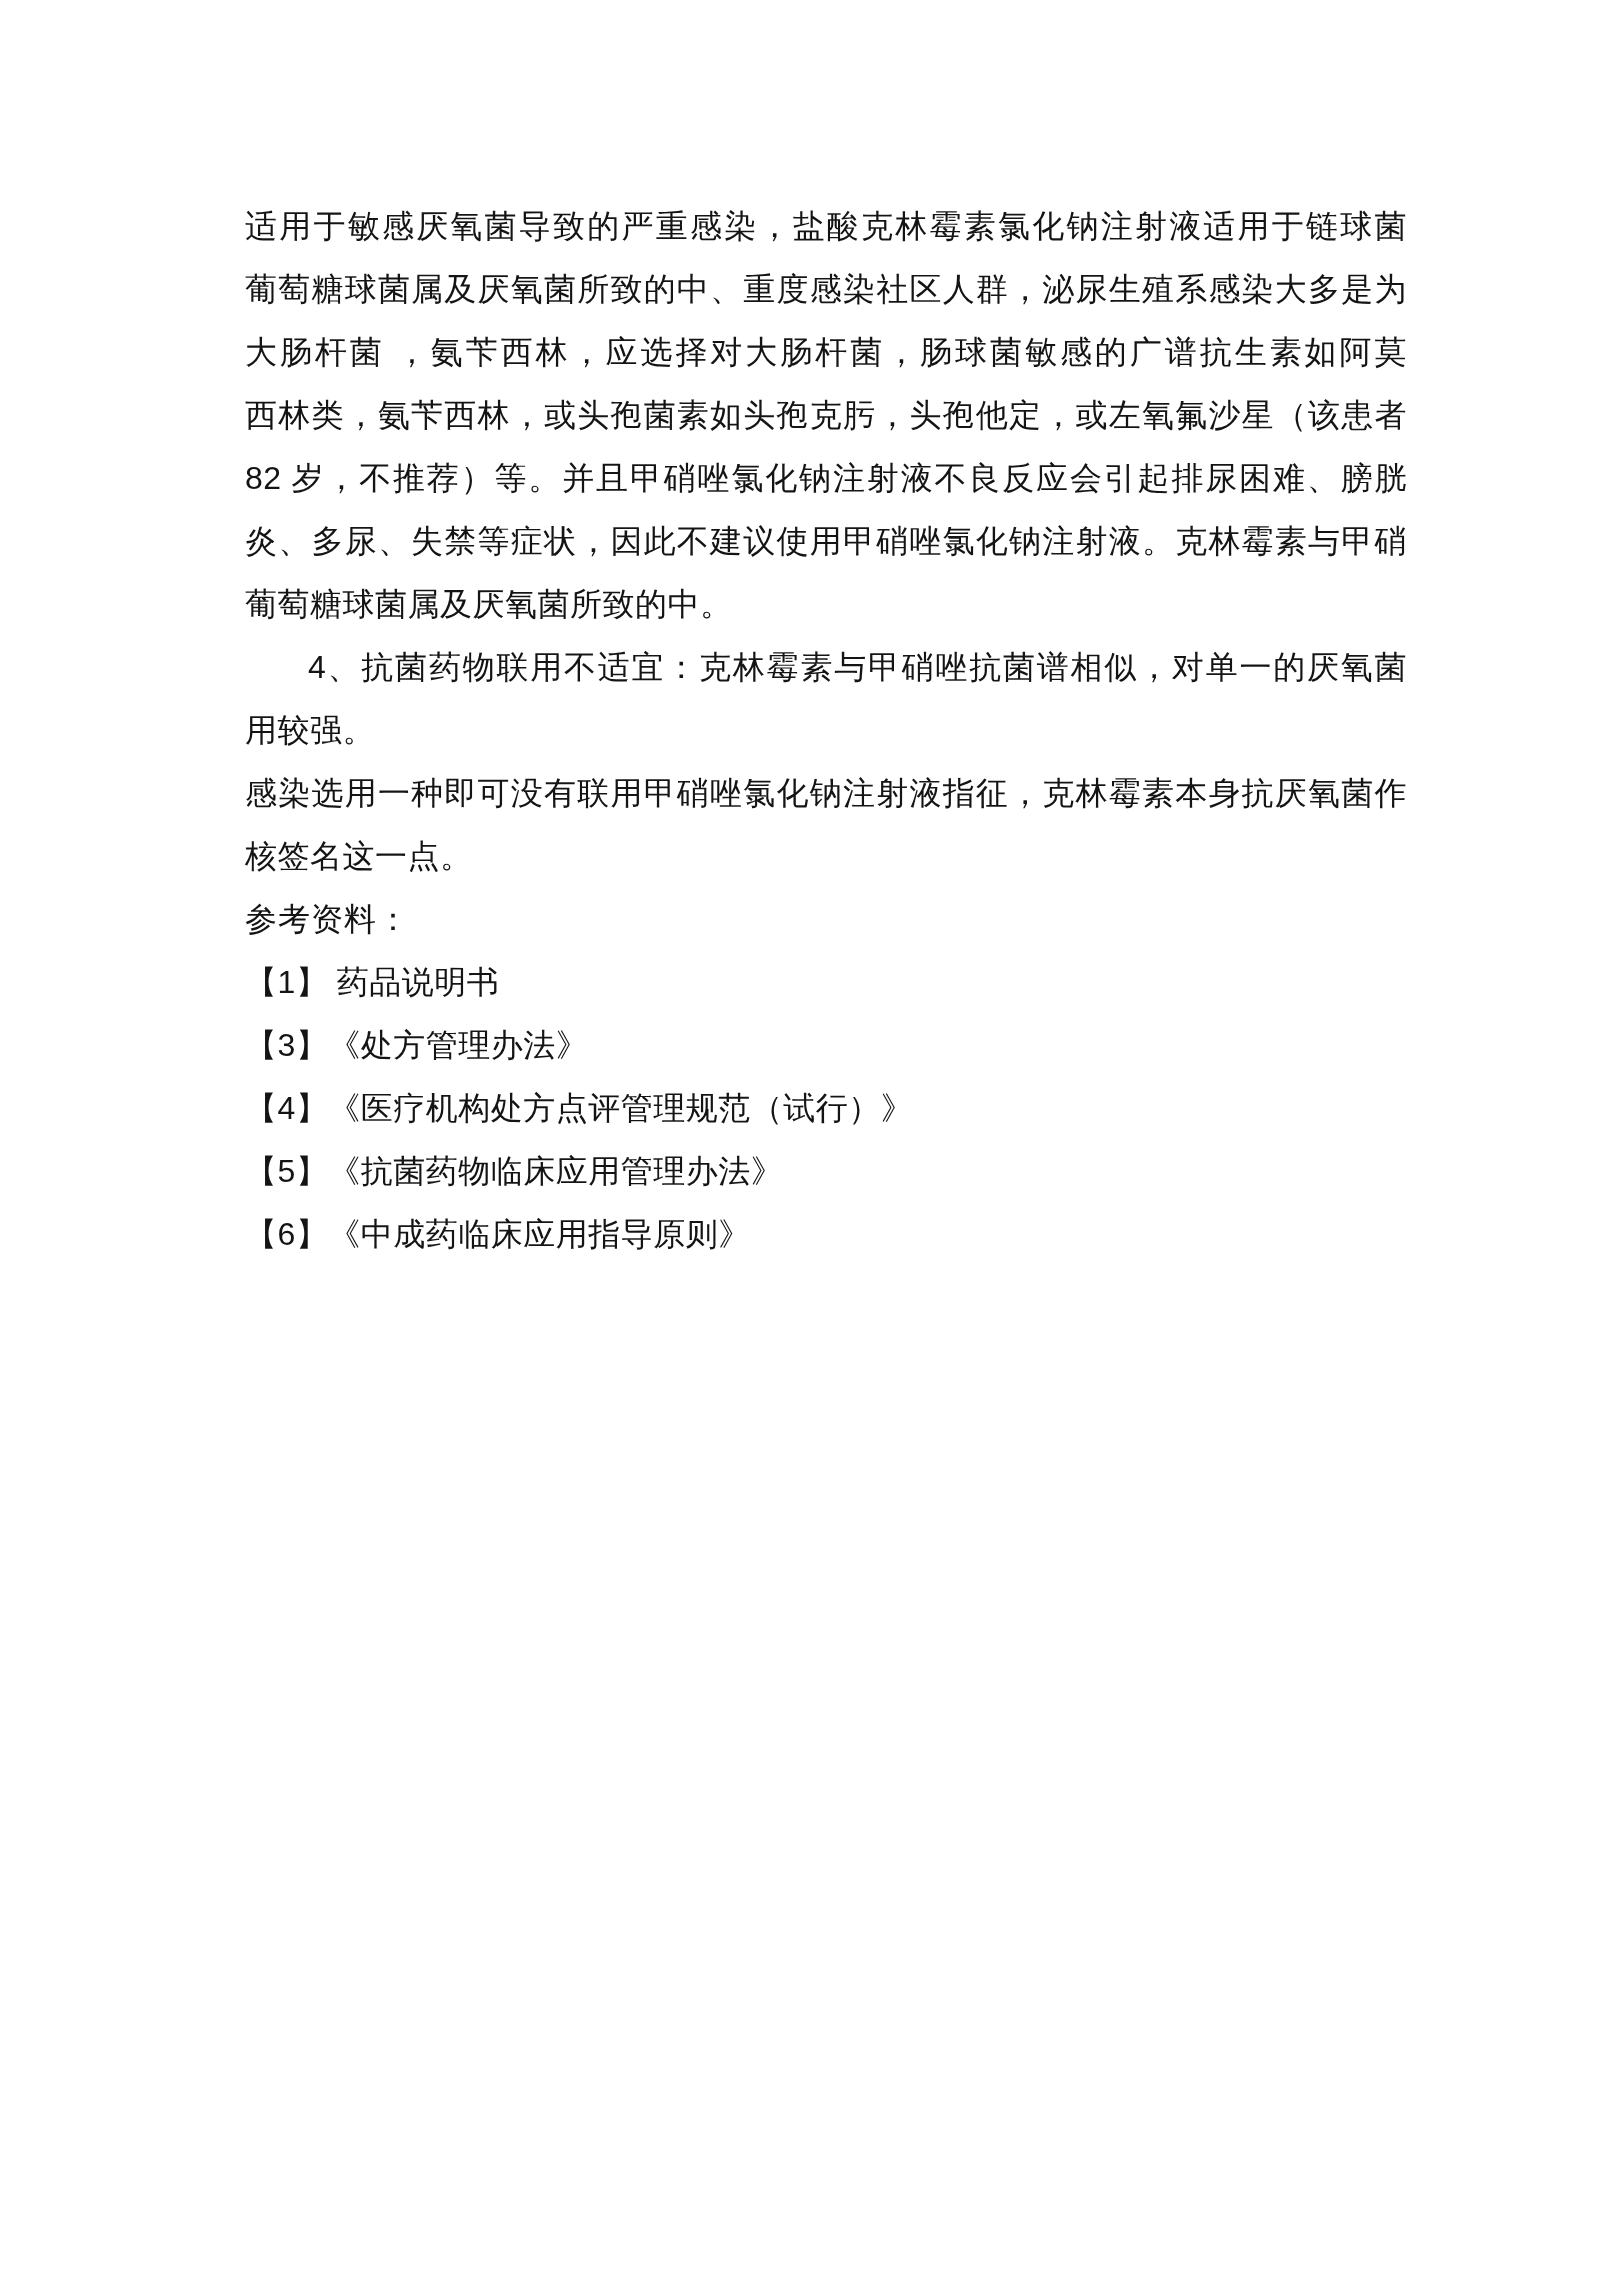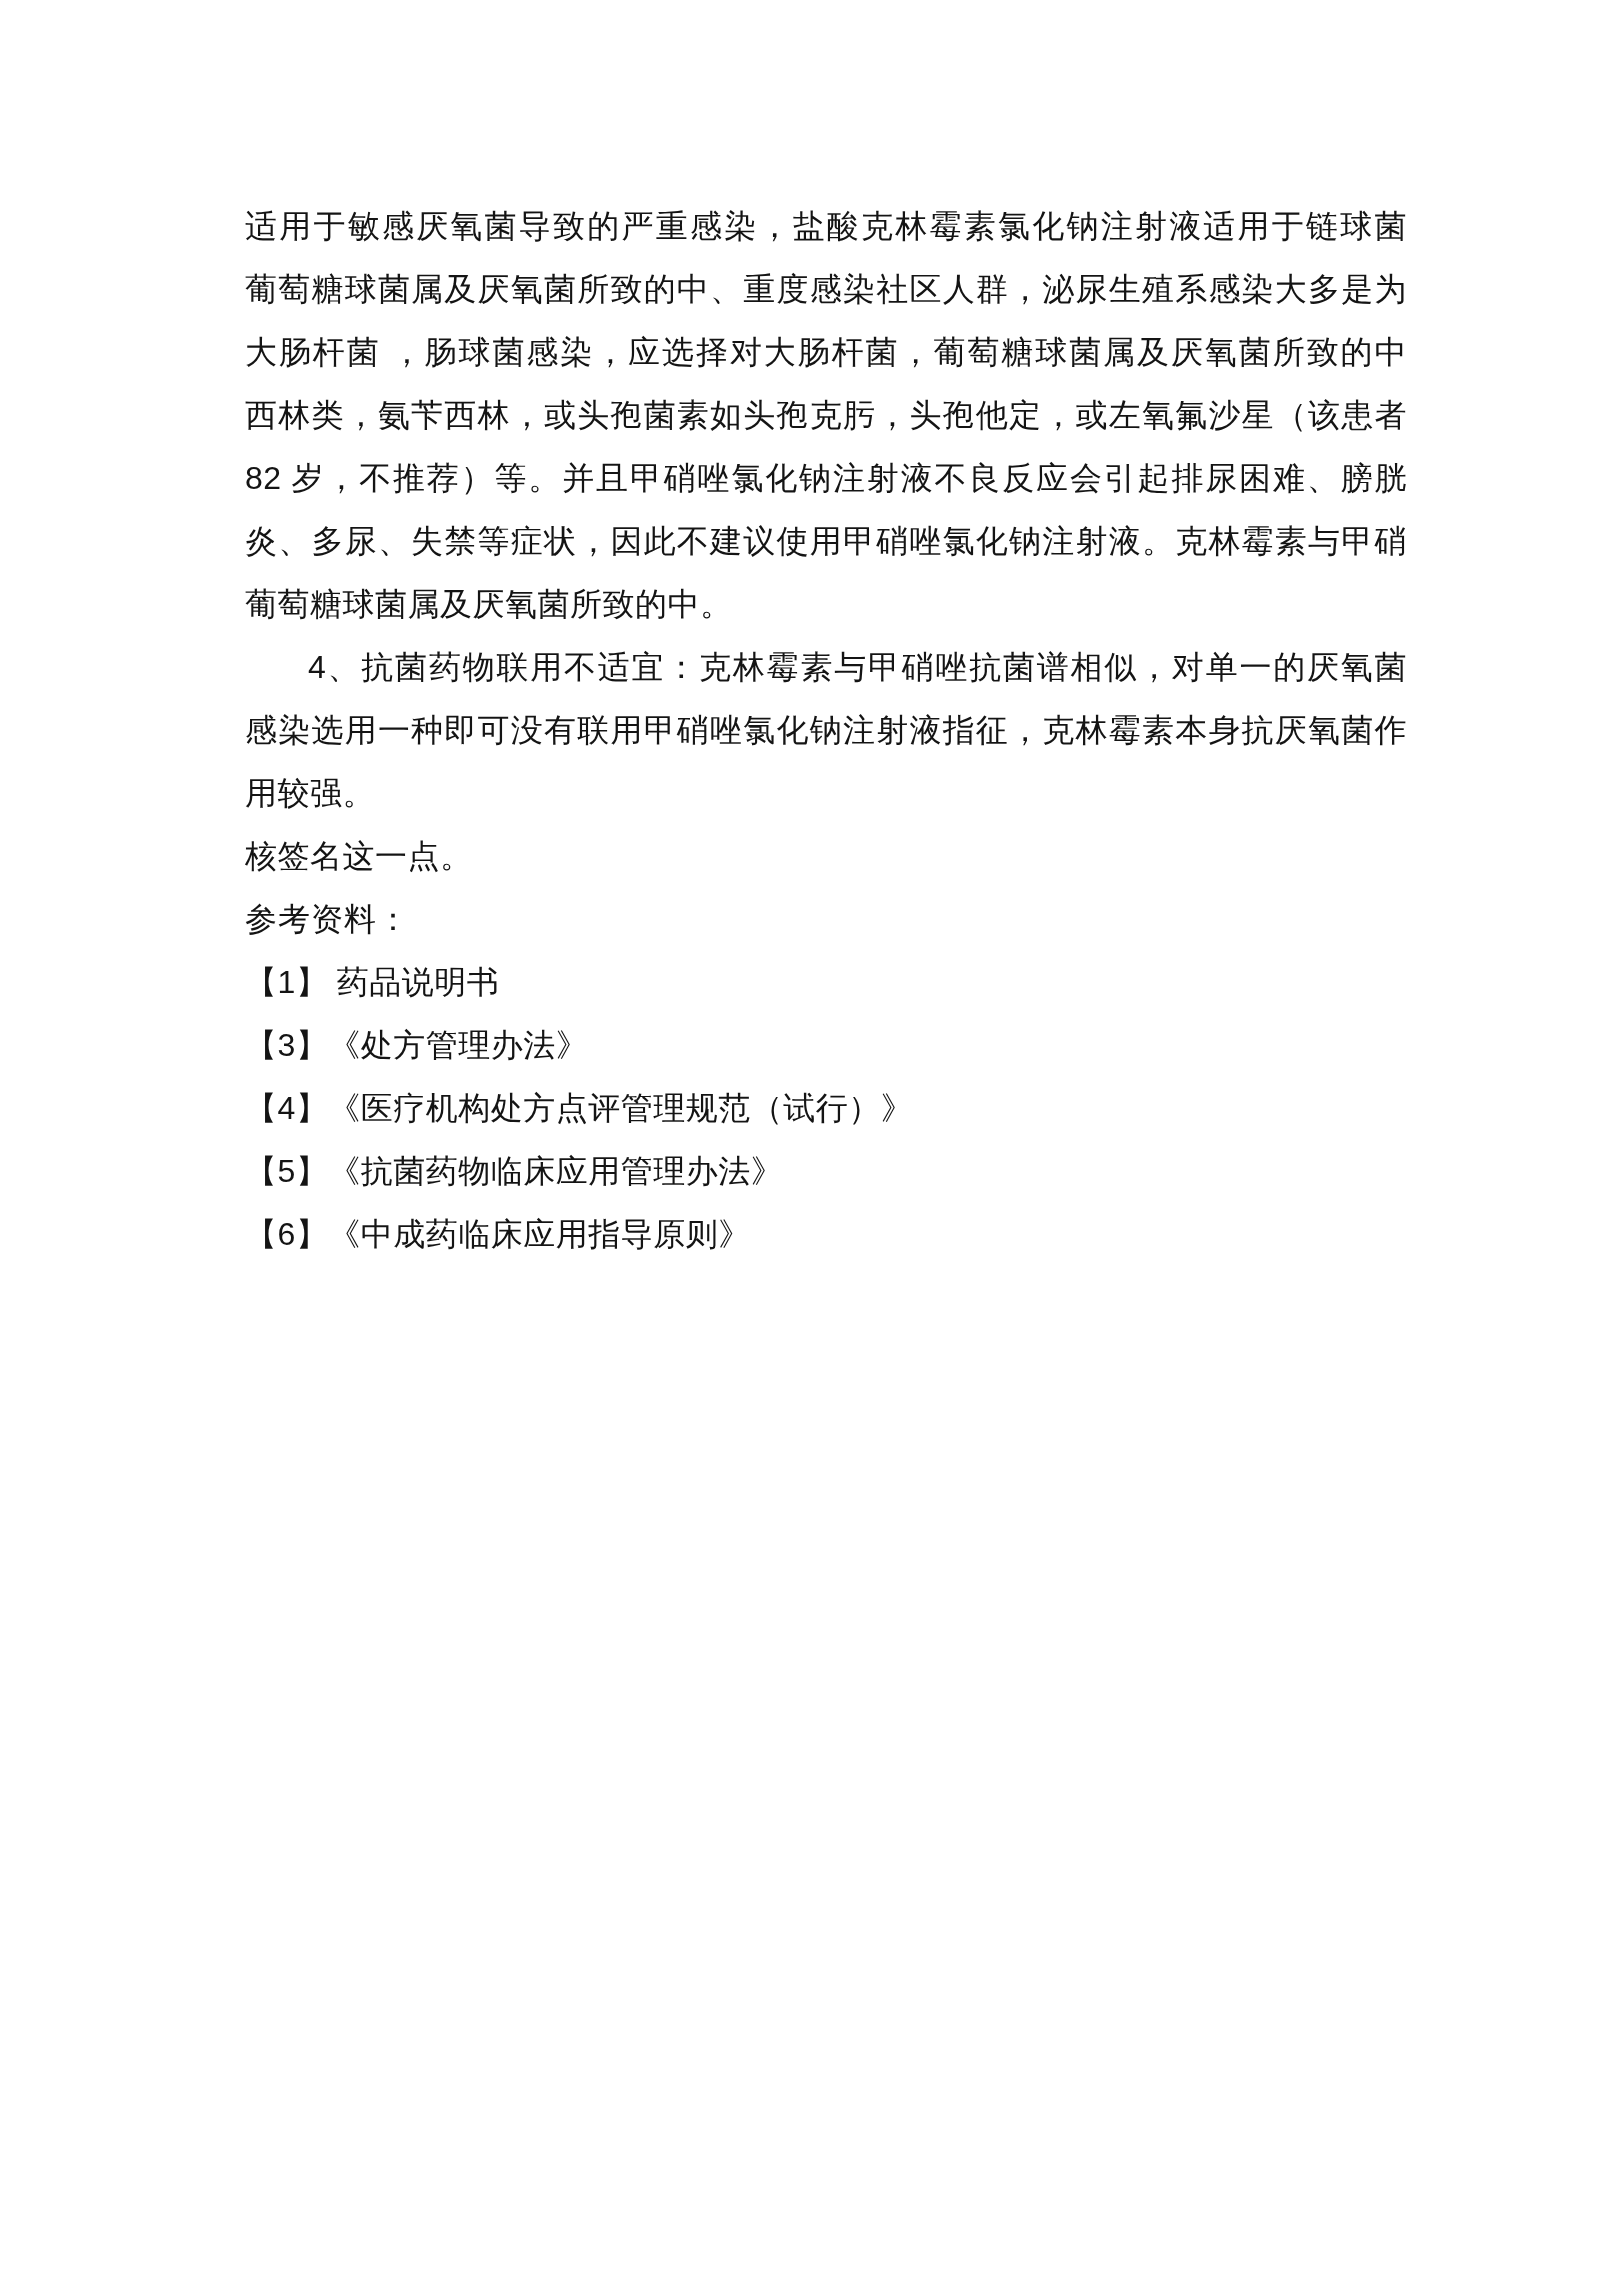--- a/index.html
+++ b/index.html
@@ -51,28 +51,28 @@
     font-family: "Liberation Sans", "DejaVu Sans", sans-serif;
   }
 </style>
 </head>
 <body>
 
 <div class="page">
   <main class="content" id="body-root">
       <div class="line just">适用于敏感厌氧菌导致的严重感染，盐酸克林霉素氯化钠注射液适用于链球菌属、</div>
       <div class="line just">葡萄糖球菌属及厌氧菌所致的中、重度感染社区人群，泌尿生殖系感染大多是为</div>
-      <div class="line just">大肠杆菌 ，肠球菌感染，应选择对大肠杆菌，葡萄糖球菌属及厌氧菌所致的中</div>
+      <div class="line just">大肠杆菌 ，氨苄西林，应选择对大肠杆菌，肠球菌敏感的广谱抗生素如阿莫</div>
       <div class="line just">西林类，氨苄西林，或头孢菌素如头孢克肟，头孢他定，或左氧氟沙星（该患者</div>
       <div class="line just"><span class="latin">82</span> 岁，不推荐）等。并且甲硝唑氯化钠注射液不良反应会引起排尿困难、膀胱</div>
       <div class="line just">炎、多尿、失禁等症状，因此不建议使用甲硝唑氯化钠注射液。克林霉素与甲硝</div>
       <div class="line">葡萄糖球菌属及厌氧菌所致的中。</div>
       <div class="line just indent"><span class="latin">4</span>、抗菌药物联用不适宜：克林霉素与甲硝唑抗菌谱相似，对单一的厌氧菌</div>
+      <div class="line">用较强。</div>
       <div class="line just">感染选用一种即可没有联用甲硝唑氯化钠注射液指征，克林霉素本身抗厌氧菌作</div>
-      <div class="line">用较强。</div>
       <div class="line">核签名这一点。</div>
       <div class="line heading">参考资料：</div>
       <div class="line">【<span class="latin">1</span>】 药品说明书</div>
       <div class="line">【<span class="latin">3</span>】《处方管理办法》</div>
       <div class="line">【<span class="latin">4</span>】《医疗机构处方点评管理规范（试行）》</div>
       <div class="line">【<span class="latin">5</span>】《抗菌药物临床应用管理办法》</div>
       <div class="line">【<span class="latin">6</span>】《中成药临床应用指导原则》</div>
     </main>
 </div>
 

